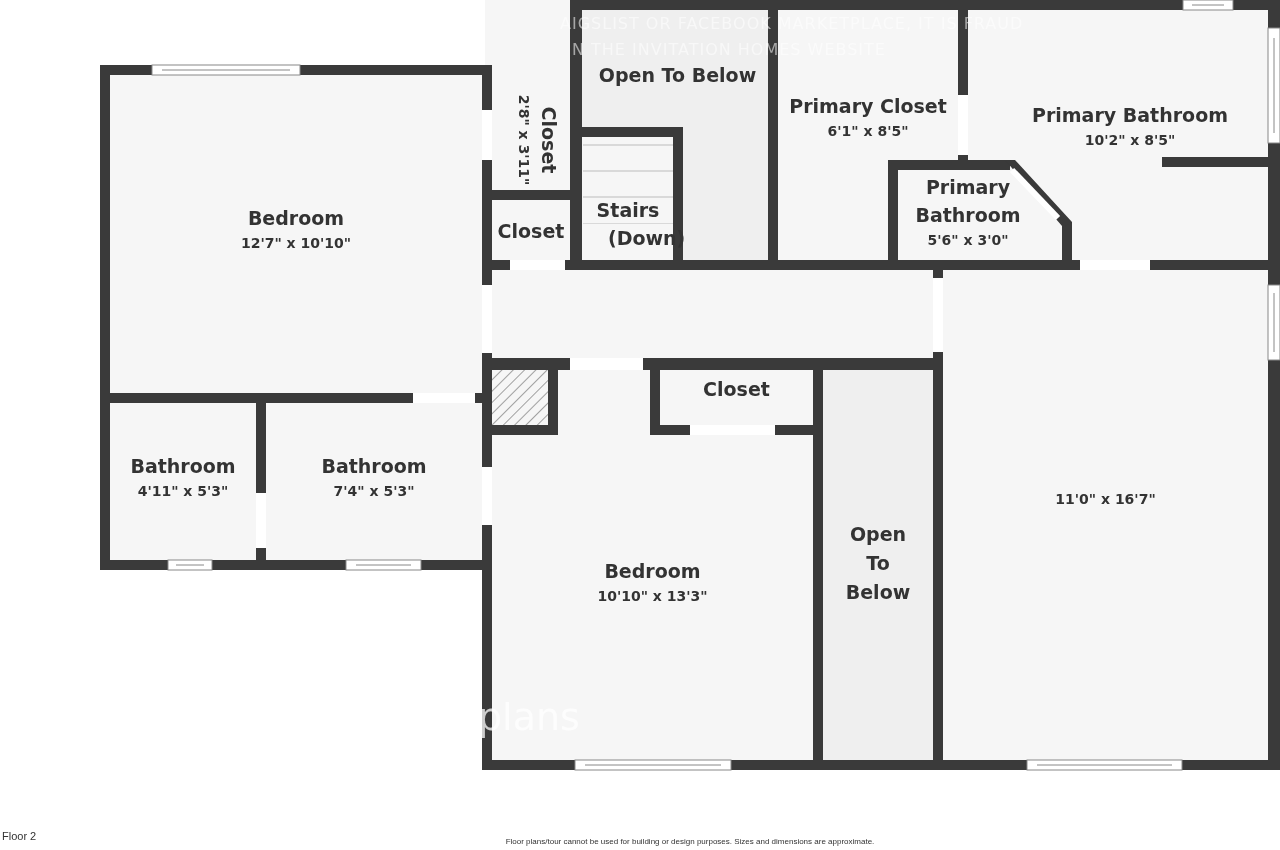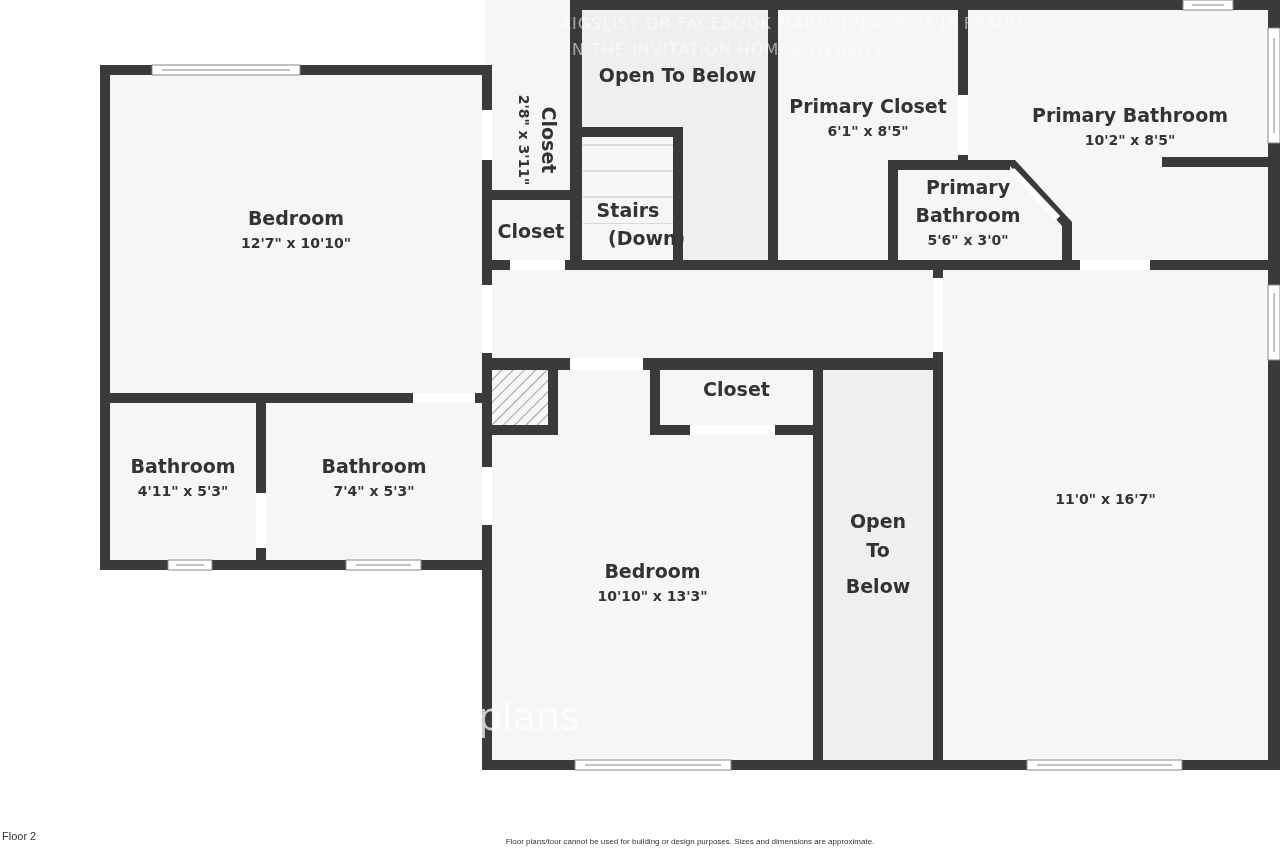--- a/index.html
+++ b/index.html
@@ -185,23 +185,23 @@
 
 <div class="lbl" style="left:660px; top:378px; width:153px;">
   <span class="name">Closet</span>
 </div>
 
 <div class="lbl" style="left:492px; top:560px; width:321px;">
   <span class="name">Bedroom</span>
   <span class="dim">10'10" x 13'3"</span>
 </div>
 
-<div class="lbl" style="left:823px; top:510px; width:110px;">
+<div class="lbl" style="left:823px; top:523px; width:110px;">
   <span class="name" style="margin-bottom:5px;">Open</span>
-  <span class="name" style="margin-bottom:12px;">To</span>
+  <span class="name" style="margin-bottom:5px;">To</span>
   <span class="name">Below</span>
 </div>
 
 <div class="lbl" style="left:943px; top:487px; width:325px;">
   <span class="dim">11'0" x 16'7"</span>
 </div>
 
 <div class="floor-label">Floor 2</div>
 <div class="disclaimer">Floor plans/tour cannot be used for building or design purposes. Sizes and dimensions are approximate.</div>
 

